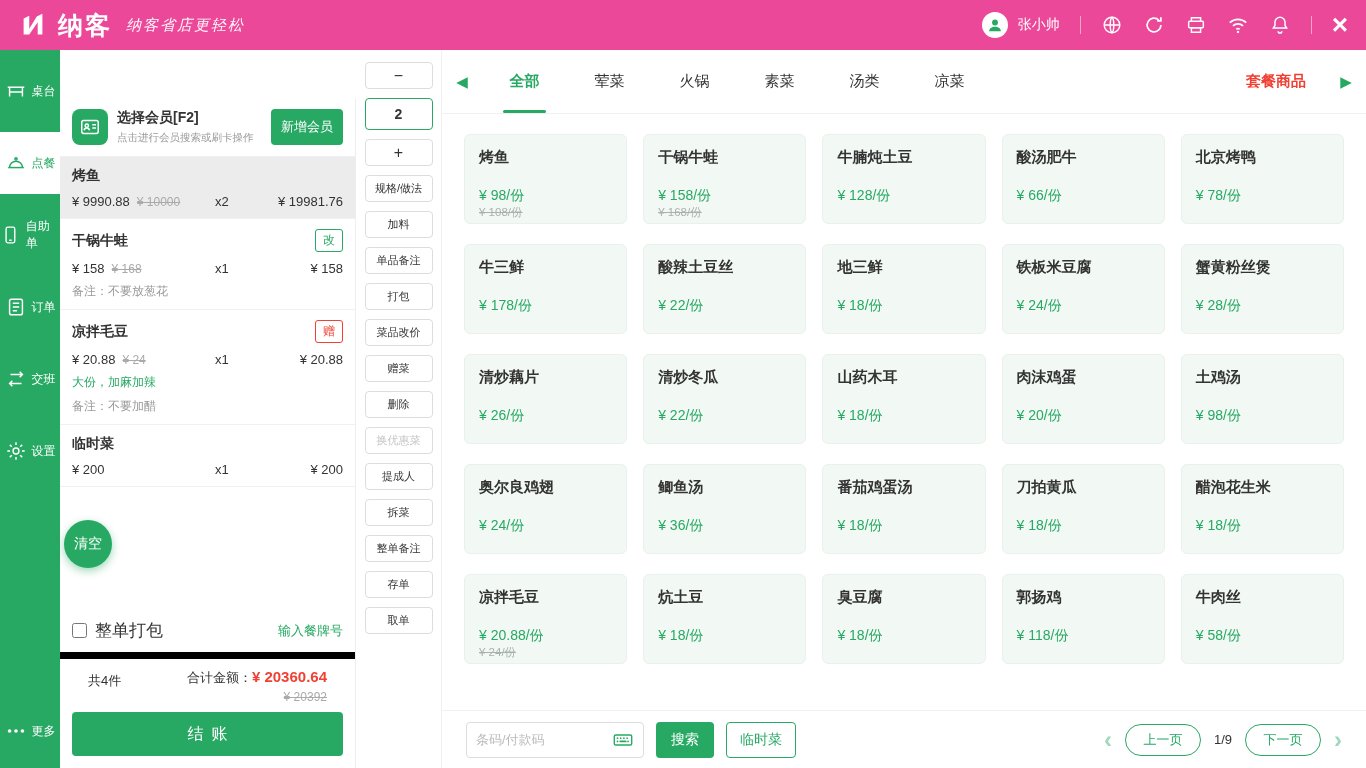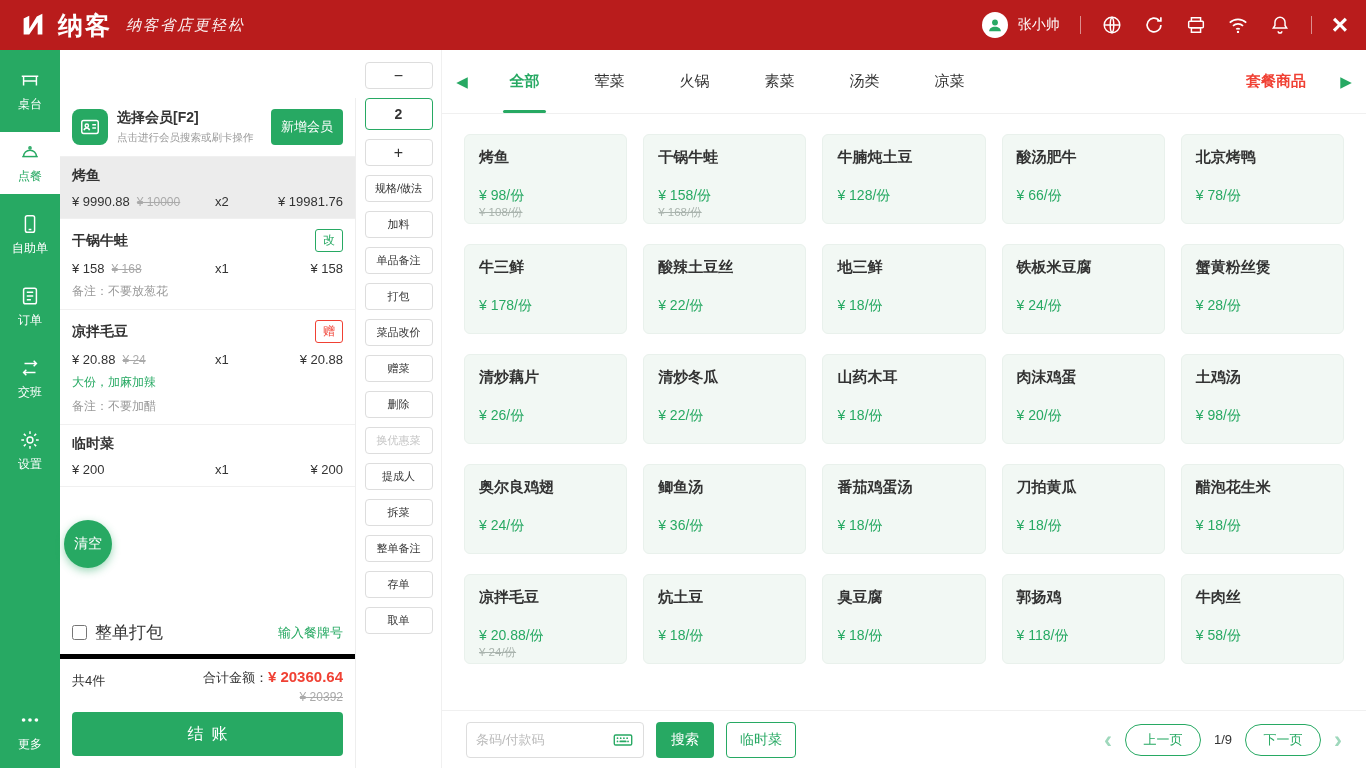--- a/index.html
+++ b/index.html
@@ -1,39 +1,39 @@
 <!DOCTYPE html>
 <html lang="zh"><head>
 <meta charset="utf-8">
 <style>
   * { box-sizing: border-box; margin: 0; padding: 0; }
   html,body { width:1366px; height:768px; overflow:hidden; }
   body { font-family:"Liberation Sans","DejaVu Sans",sans-serif; background:#fff; color:#333; }
   button { font-family:inherit; cursor:pointer; }
 
   
-  .topbar { height:50px; background:#b91c1c; display:flex; align-items:center; padding:0 18px; }
+  .topbar { height:50px; background:#ec4899; display:flex; align-items:center; padding:0 18px; }
   .logo-wrap { display:flex; align-items:center; gap:10px; }
   .logo-mark { width:30px; height:30px; }
   .brand { color:#fff; font-size:25px; font-weight:bold; letter-spacing:2px; }
   .slogan { color:rgba(255,255,255,.95); font-size:15px; font-style:italic; margin-left:4px; letter-spacing:2px; }
   .topbar-right { margin-left:auto; display:flex; align-items:center; gap:20px; }
   .avatar { width:26px; height:26px; border-radius:50%; background:#fff; display:flex; align-items:center; justify-content:center; overflow:hidden; }
   .avatar svg { width:20px; height:20px; }
   .user-name { color:#fff; font-size:14px; margin-left:-10px; }
   .tb-divider { width:1px; height:18px; background:rgba(255,255,255,.5); }
   .tb-icon { width:22px; height:22px; display:block; cursor:pointer; }
   .close-x { color:#fff; font-size:28px; line-height:22px; cursor:pointer; font-weight:bold; }
 
   
   .app { display:flex; height:718px; }
 
   
   .sidebar { width:60px; background:#27a963; display:flex; flex-direction:column; padding-top:10px; flex:none; }
-  .side-item { height:62px; margin-bottom:10px; display:flex; flex-direction:column; align-items:center; justify-content:center; gap:5px; color:#fff; font-size:12px; cursor:pointer; }
+  .side-item { height:62px; margin-bottom:10px; display:flex; flex-direction:row; align-items:center; justify-content:center; gap:5px; color:#fff; font-size:12px; cursor:pointer; }
   .side-item svg { width:22px; height:22px; }
   .side-item.active { background:#fff; color:#27a963; }
   .side-more { margin-top:auto; margin-bottom:6px; }
 
   
   .order-panel { width:296px; background:#fff; border-right:1px solid #eee; display:flex; flex-direction:column; position:relative; flex:none;margin-top:48px; }
   .member-bar { display:flex; align-items:center; padding:11px 12px; gap:9px; border-bottom:1px solid #f0f0f0; }
   .member-icon { width:36px; height:36px; background:#27a963; border-radius:8px; flex:none; display:flex; align-items:center; justify-content:center; }
   .member-icon svg { width:22px; height:22px; }
   .member-text { flex:1; min-width:0; cursor:pointer; }
@@ -54,21 +54,21 @@
   .o-total { width:92px; text-align:right; }
   .o-spec { color:#27a963; font-size:12px; margin-top:7px; }
   .o-note { color:#999; font-size:12px; margin-top:7px; }
 
   .clear-btn { position:absolute; left:4px; bottom:200px; width:48px; height:48px; border-radius:50%; background:#27a963; color:#fff; font-size:14px; border:none; box-shadow:0 3px 8px rgba(39,169,99,.45); }
 
   .pack-row { display:flex; align-items:center; padding:10px 12px; }
   .pack-check { width:15px; height:15px; accent-color:#27a963; cursor:pointer; }
   .pack-label { font-size:17px; color:#333; margin-left:8px; }
   .plate-link { margin-left:auto; color:#27a963; font-size:13px; cursor:pointer; }
-  .totals-row { display:flex; align-items:flex-start; padding:9px 12px 8px; border-top:5px solid #000000; }
+  .totals-row { display:flex; align-items:flex-start; padding:9px 28px 8px; border-top:7px solid #000000; }
   .count { font-size:13px; color:#333; margin-top:4px; }
   .totals-right { margin-left:auto; text-align:right; }
   .total-line { font-size:13px; color:#333; }
   .total-value { color:#f04134; font-weight:bold; font-size:15px; }
   .total-orig { color:#aaa; text-decoration:line-through; font-size:12px; margin-top:3px; }
   .checkout { margin:0 12px 12px; height:44px; background:#27a963; color:#fff; font-size:16px; border:none; border-radius:4px; letter-spacing:8px; text-indent:8px;text-align:center; }
 
   
   .actions { width:86px; padding:12px 9px; display:flex; flex-direction:column; align-items:center; gap:9px; border-right:1px solid #f0f0f0; background:#fff; flex:none; overflow:hidden; }
   .act-btn { width:68px; height:27px; border:1px solid #ddd; border-radius:4px; background:#fff; font-size:11px; color:#333; display:flex; align-items:center; justify-content:center; }

